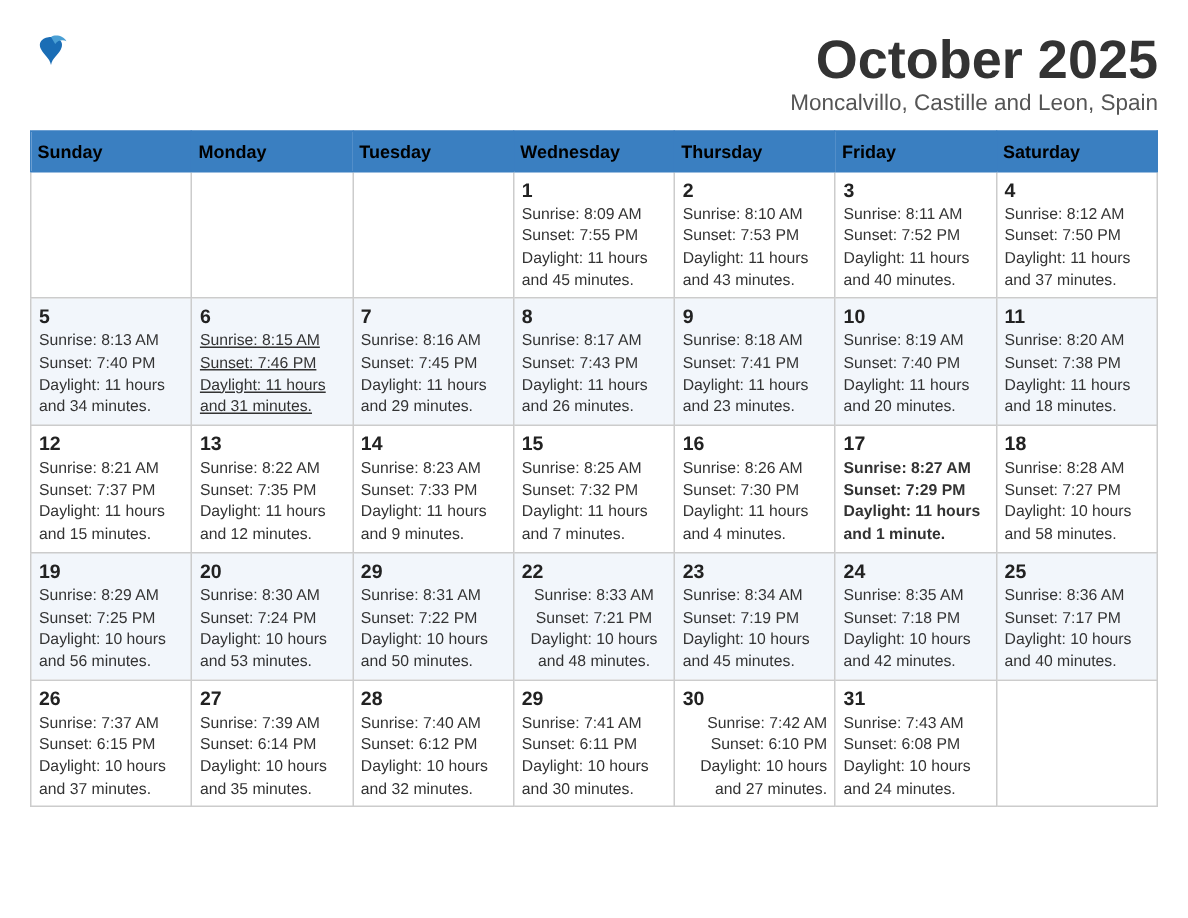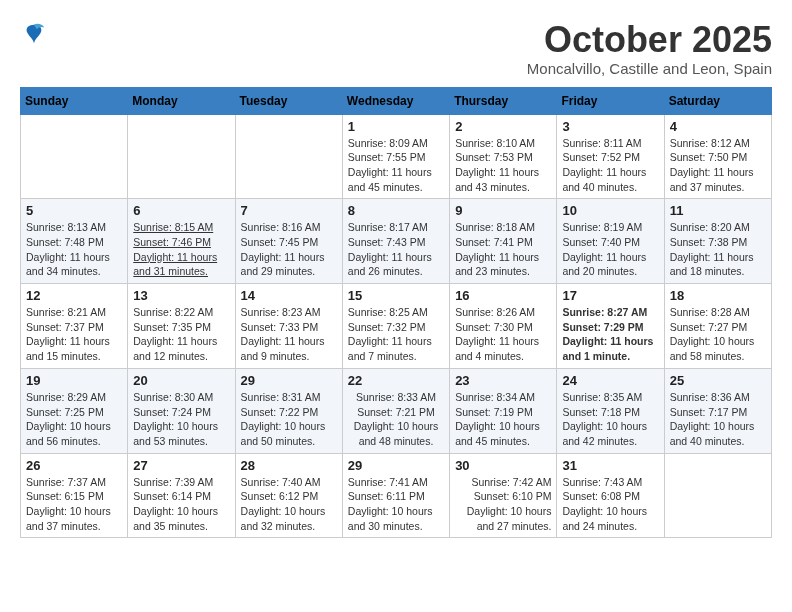--- a/index.html
+++ b/index.html
@@ -140,21 +140,21 @@
           <div class="day-number">4</div>
           <div class="day-info" style="white-space: pre-line;">Sunrise: 8:12 AM
 Sunset: 7:50 PM
 Daylight: 11 hours and 37 minutes.</div>
         </td>
       </tr>
       <tr>
         <td>
           <div class="day-number">5</div>
           <div class="day-info" style="white-space: pre-line;">Sunrise: 8:13 AM
-Sunset: 7:48 PM
+Sunset: 7:40 PM
 Daylight: 11 hours and 34 minutes.</div>
         </td>
         <td>
           <div class="day-number">6</div>
           <div class="day-info" style="white-space: pre-line; text-decoration: underline;">Sunrise: 8:15 AM
 Sunset: 7:46 PM
 Daylight: 11 hours and 31 minutes.</div>
         </td>
         <td>
           <div class="day-number">7</div>

